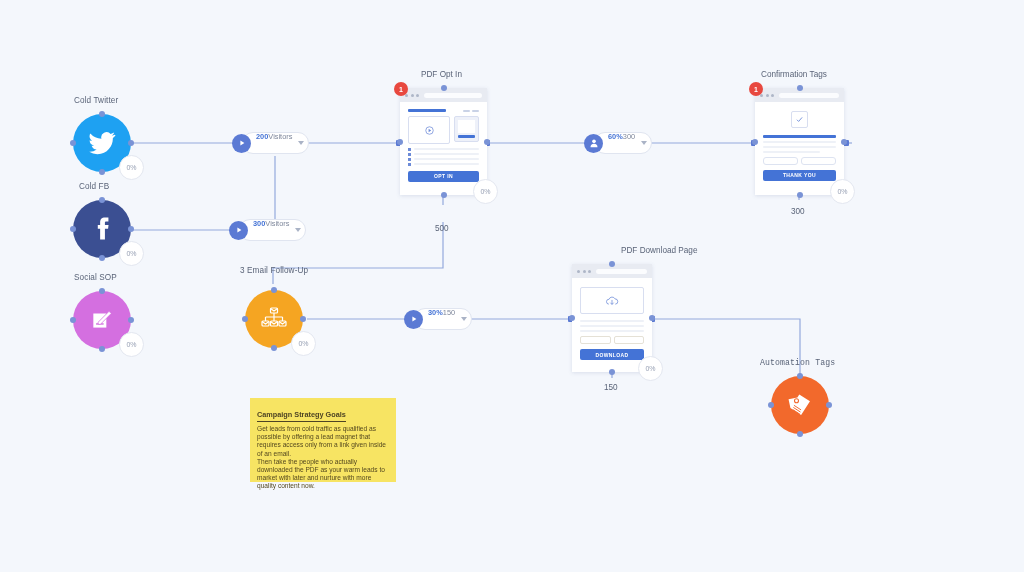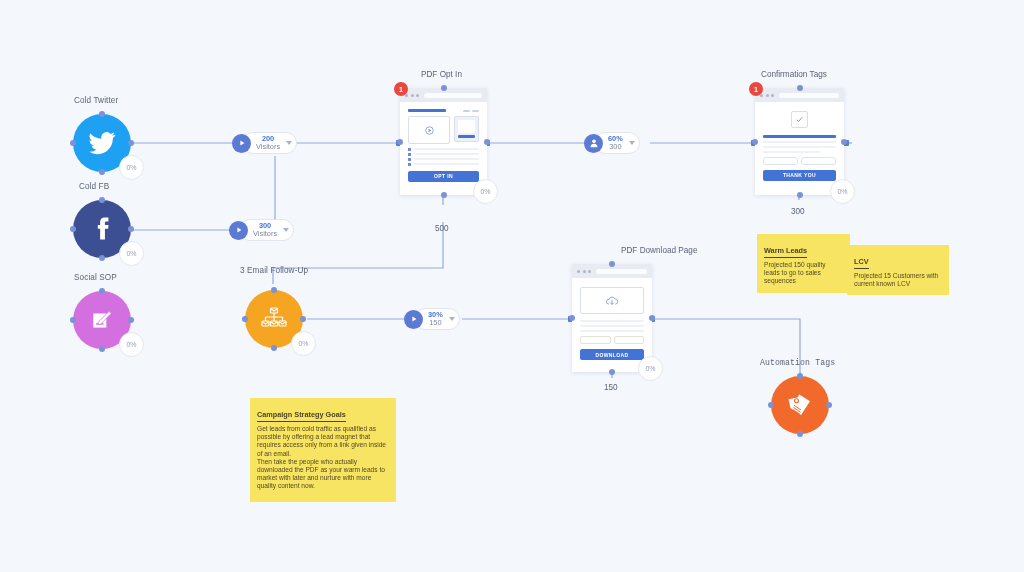--- a/index.html
+++ b/index.html
@@ -47,21 +47,21 @@
      letter-spacing:.4px;font-weight:bold;}
   .line-l{height:2px;background:#eef1f7;border-radius:1px;}
   .line-b{height:2px;background:#4473d6;border-radius:1px;}
   .sq{border:1px solid #d8def0;border-radius:2px;}
 
   
   .pill{position:absolute;display:flex;align-items:center;height:22px;}
   .pill-ic{width:19px;height:19px;border-radius:50%;background:#5b7ad4;
      display:flex;align-items:center;justify-content:center;z-index:2;}
   .pill-body{height:20px;margin-left:-9px;padding:0 16px 0 13px;background:#fff;
-     border:1px solid #e0e5f0;border-radius:11px;display:flex;flex-direction:column;
+     border:1px solid #e0e5f0;border-radius:11px;display:flex;flex-direction:row;
      justify-content:center;position:relative;}
   .pill-top{font-size:7.4px;color:#4473d6;line-height:8px;text-align:center;font-weight:bold;}
   .pill-bot{font-size:7.4px;color:#7e879b;line-height:8px;text-align:center;}
   .chev{position:absolute;right:4px;top:50%;margin-top:-2px;width:0;height:0;
      border-left:3.5px solid transparent;border-right:3.5px solid transparent;
      border-top:4px solid #aab3c6;}
 
   
   .note{position:absolute;background:#f7e463;padding:5px 7px 7px;}
   .note-title{font-size:7.3px;font-weight:bold;color:#4e4424;
@@ -364,29 +364,21 @@
           <path d="M3 2 L8 5 L3 8 Z" fill="#fff"></path>
         </svg>
     </div>
     <div class="pill-body">
       <span class="pill-top">30%</span>
       <span class="pill-bot">150</span>
       <span class="chev"></span>
     </div>
   </div>
 
-  <div class="note" style="left:757px;top:234px;width:79px;">
-    <div class="note-title">Warm Leads</div>
-    <div class="note-body">Projected 150 quality leads to go to sales sequences</div>
-  </div>
-
-  <div class="note" style="left:847px;top:245px;width:88px;">
-    <div class="note-title">LCV</div>
-    <div class="note-body">Projected 15 Customers with current known LCV</div>
-  </div>
-
-  <div class="note" style="left:250px;top:398px;width:146px;height:104px;box-sizing:border-box;">
+
+
+  <div class="note" style="left:250px;top:398px;width:146px;height:84px;box-sizing:border-box;">
     <div class="note-title">Campaign Strategy Goals</div>
     <div class="note-body" style="white-space:pre-line;">Get leads from cold traffic as qualified as possible by offering a lead magnet that requires access only from a link given inside of an email.
 Then take the people who actually downloaded the PDF as your warm leads to market with later and nurture with more quality content now.</div>
   </div>
 
 </div>
 
 </body></html>

